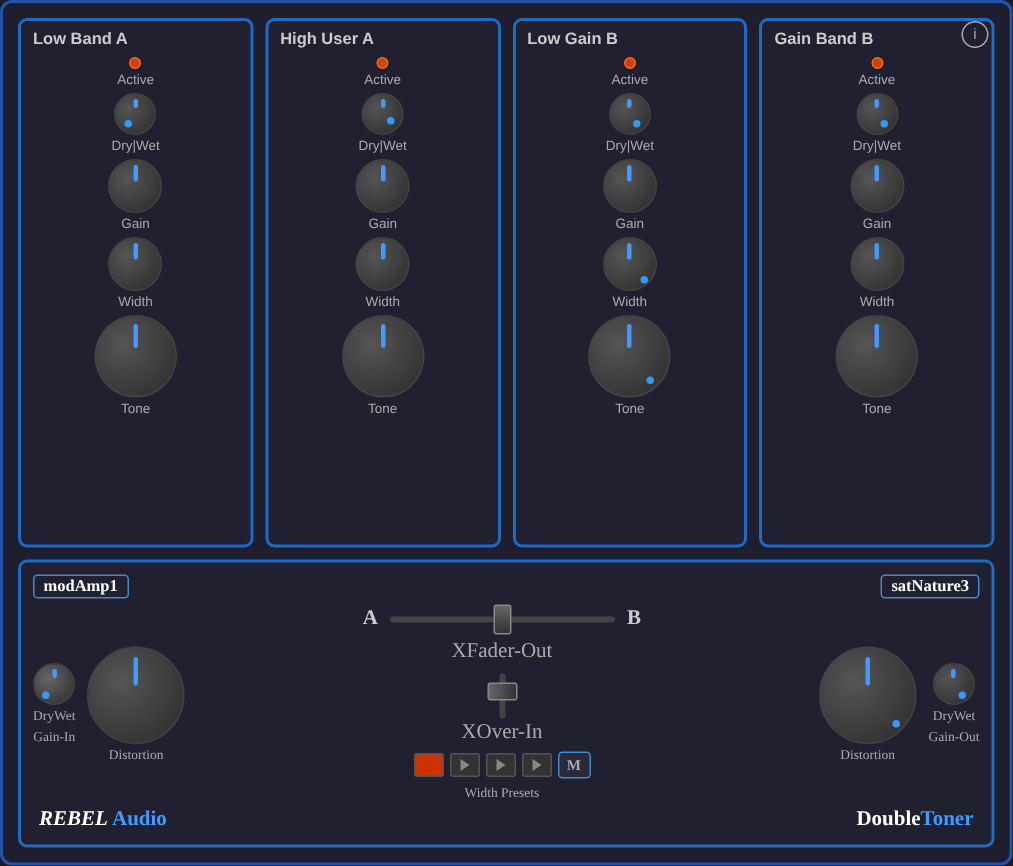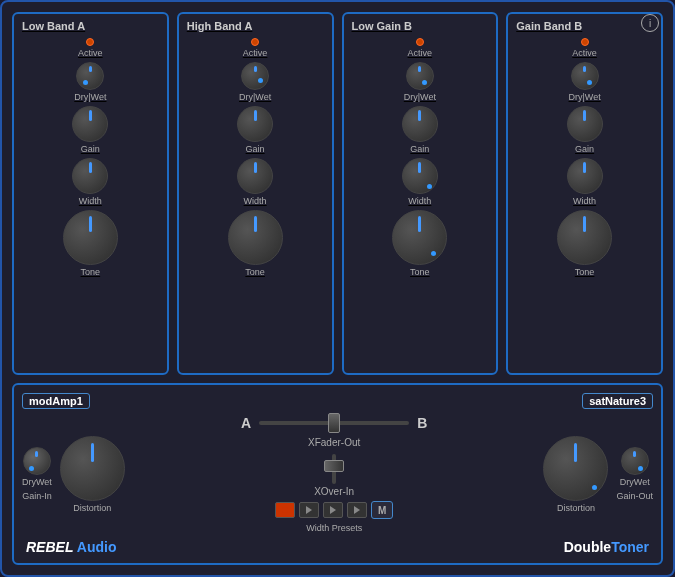--- a/index.html
+++ b/index.html
@@ -21,21 +21,20 @@
       display: flex;
       flex-direction: column;
       gap: 8px;
     }
 
     
     .top-section {
       display: flex;
       gap: 8px;
       flex: 1;
-      text-decoration: underline;
     }
 
     .band-panel {
       flex: 1;
       border: 2px solid #1e6bc4;
       border-radius: 6px;
       background: #202030;
       display: flex;
       flex-direction: column;
       align-items: center;
@@ -137,20 +136,21 @@
 
     
     .bottom-section {
       border: 2px solid #1e6bc4;
       border-radius: 6px;
       background: #202030;
       padding: 8px;
       display: flex;
       flex-direction: column;
       gap: 6px;
+      font-family: Liberation Serif, serif;
     }
 
     .bottom-labels {
       display: flex;
       justify-content: space-between;
       align-items: flex-start;
     }
 
     .module-label {
       color: #ffffff;
@@ -219,21 +219,21 @@
       width: 4px;
       height: 30px;
       background: #444;
       border-radius: 2px;
       position: relative;
       margin: 0 auto;
     }
 
     .fader-label-center {
       color: #aaa;
-      font-size: 10px;
+      font-size: 14px;
       text-align: left;
     }
 
     
     .preset-section {
       display: flex;
       flex-direction: column;
       align-items: center;
       gap: 4px;
     }
@@ -377,21 +377,21 @@
         <div class="knob-label">Width</div>
       </div>
 
       <div class="knob-section">
         <div class="knob knob-large"></div>
         <div class="knob-label">Tone</div>
       </div>
     </div>
 
     <div class="band-panel">
-      <div class="band-title">High Band A</div>
+      <div class="band-title">High User A</div>
 
       <div class="knob-section">
         <div class="active-indicator"></div>
         <div class="knob-label">Active</div>
       </div>
 
       <div class="knob-section">
         <div class="knob knob-small">
           <div class="knob-dot" style="bottom: 6px; right: 5px;"></div>
         </div>

